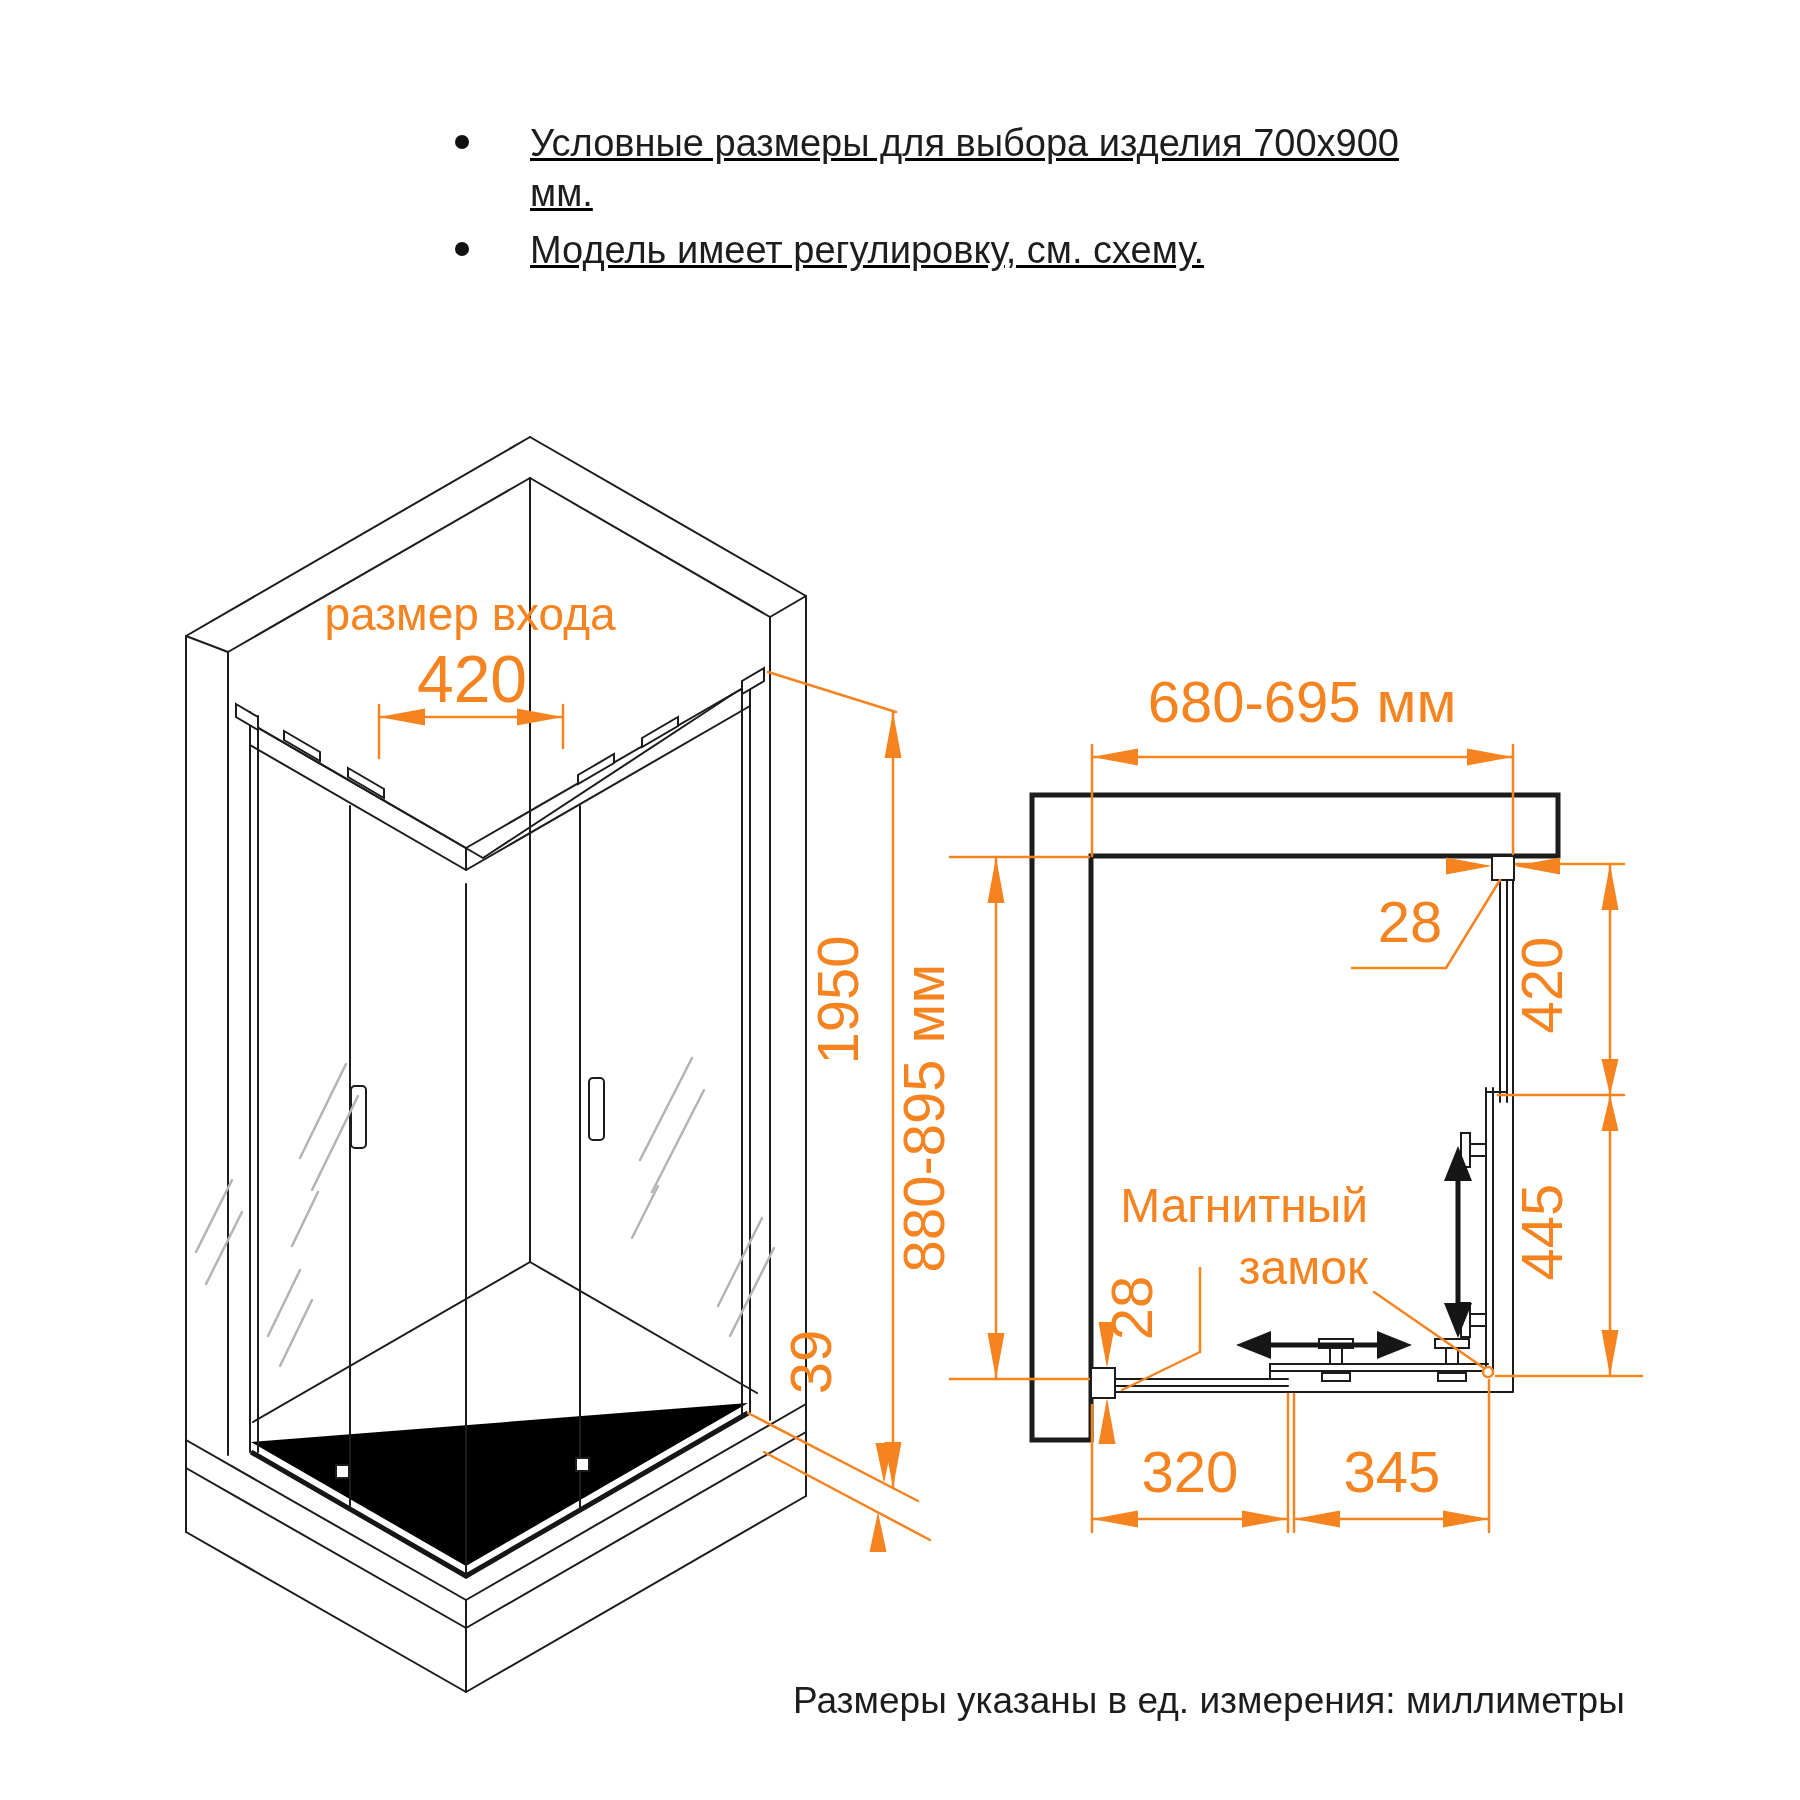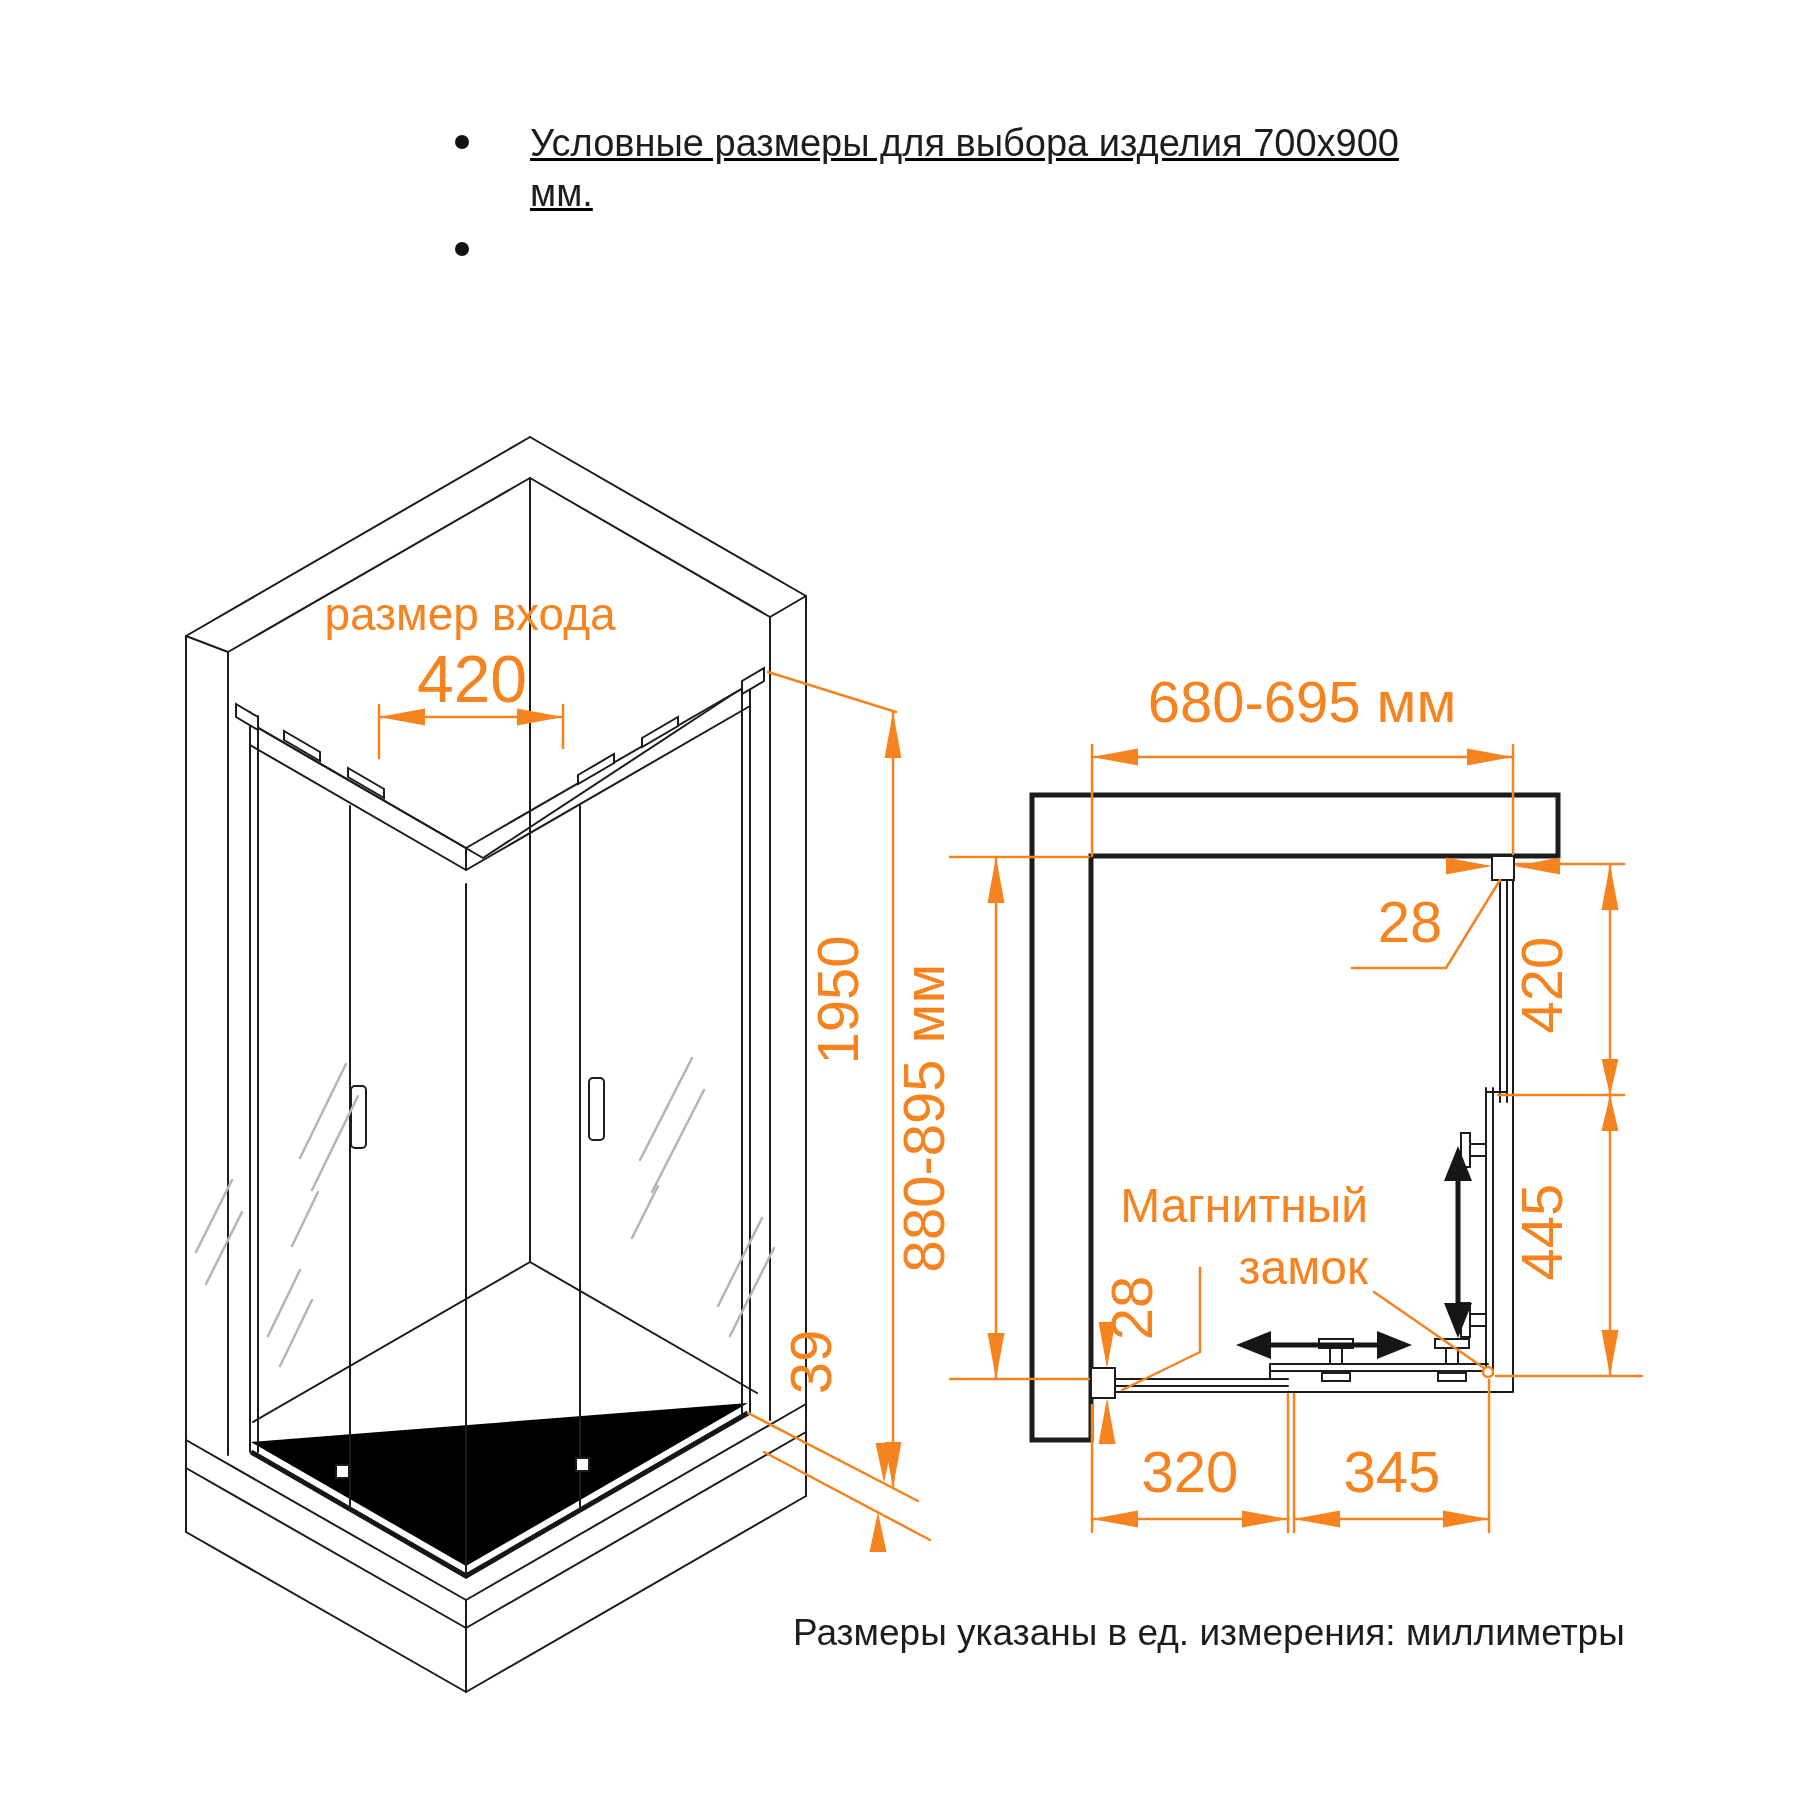--- a/index.html
+++ b/index.html
@@ -11,21 +11,21 @@
   #page{position:relative;width:1800px;height:1800px;background:#fff;overflow:hidden;
         font-family:"Liberation Sans",sans-serif;}
   #header{position:absolute;left:455px;top:118px;width:1010px;}
   #page-title{color:var(--accent);font-size:45px;font-weight:bold;letter-spacing:1px;
               margin:0 0 28px 88px;}
   ul.features{list-style:none;margin:0;padding:0;text-decoration:underline;}
   ul.features li{position:relative;padding-left:75px;font-size:38px;line-height:50px;
                  color:#1d1d1d;margin-bottom:7px;}
   ul.features li .dot{position:absolute;left:0;top:17px;width:14px;height:14px;
                       border-radius:50%;background:#111;}
-  #footer-note{position:absolute;left:793px;top:1612px;font-size:37px;color:#1d1d1d;}
+  #footer-note{position:absolute;left:793px;top:1680px;font-size:37px;color:#1d1d1d;}
   svg{position:absolute;left:0;top:0;}
   .k{fill:none;stroke:var(--line);stroke-width:2;stroke-linecap:round;stroke-linejoin:round;}
   .k15{stroke-width:1.6;}
   .kf{fill:#fff;stroke:var(--line);stroke-width:2;}
   .refl{fill:none;stroke:var(--reflect);stroke-width:2.5;stroke-linecap:round;}
   .o{fill:none;stroke:var(--accent);stroke-width:2.5;stroke-linecap:round;}
   .of{fill:var(--accent);stroke:none;}
   .kb{fill:#161616;stroke:none;}
   .kbl{fill:none;stroke:#161616;stroke-width:5;}
   text.dim{fill:var(--accent);font-family:"Liberation Sans",sans-serif;}
@@ -35,21 +35,21 @@
   .fs48{font-size:48px;}
 </style>
 </head>
 <body>
 
 <div id="page">
 
   <div id="header">
     <ul class="features">
       <li><span class="dot"></span><span>Условные размеры для выбора изделия 700х900 мм.</span></li>
-      <li><span class="dot"></span></li>
+      <li><span class="dot"></span><span>Модель имеет регулировку, см. схему.</span></li>
     </ul>
   </div>
 
   <svg width="1800" height="1800" viewBox="0 0 1800 1800">
 
     <g>
 
       <g>
         <path class="k" d="M530,437 L186,636 L186,1440"></path>
         <path class="k" d="M530,437 L806,596 L806,1404"></path>

